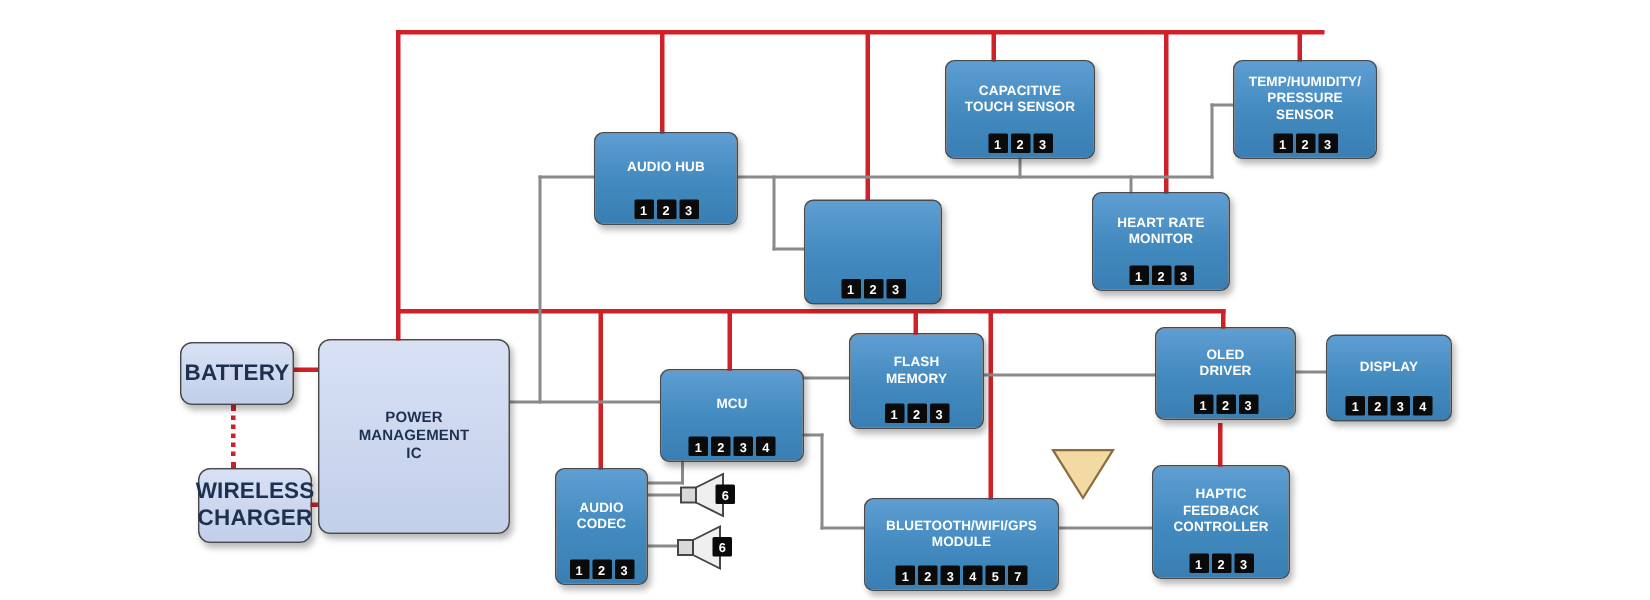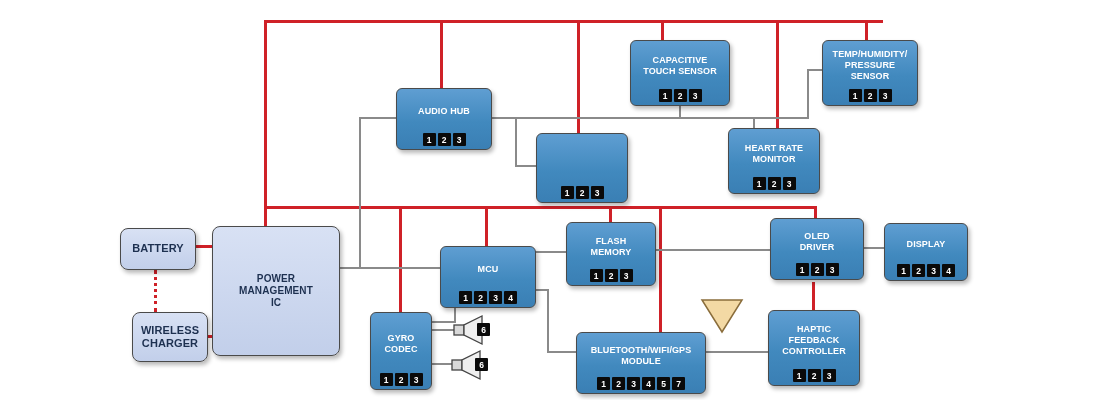--- a/index.html
+++ b/index.html
@@ -18,21 +18,21 @@
 
   
   .block{position:absolute;box-sizing:border-box;border:1px solid #4a4a4a;border-radius:6px;
          display:flex;align-items:center;justify-content:center;text-align:center;
          box-shadow:2px 3px 4px rgba(0,0,0,0.28);padding:3px;}
   .block.haspins{padding-bottom:18px;}
   .block.blue{background:linear-gradient(180deg,#5f9ed2 0%,#4189be 55%,#3a7fb4 100%);}
   .block.light{background:linear-gradient(180deg,#d8e1f4 0%,#c2cfea 100%);border-radius:8px;}
   .lbl{font-size:9px;font-weight:bold;line-height:1.2;color:#ffffff;white-space:pre-line;
        letter-spacing:0.1px;}
-  .block.light .lbl{color:#1d3050;font-size:11px;}
+  .block.light .lbl{color:#1d3050;font-size:15px;}
   .block.pmic .lbl{font-size:10px;}
 
   .pins{position:absolute;bottom:3px;left:0;right:0;display:flex;justify-content:center;gap:2px;}
   .pin{display:inline-flex;align-items:center;justify-content:center;width:13px;height:13px;
        background:#0a0a0a;color:#ffffff;font-size:8.5px;font-weight:bold;border-radius:1px;}
 
   
   .speaker{position:absolute;width:44px;height:32px;}
   .speaker .pin{position:absolute;left:25px;top:9px;}
   .antenna{position:absolute;}
@@ -179,21 +179,21 @@
     <span class="lbl">DISPLAY</span>
     <div class="pins">
         <span class="pin">1</span>
         <span class="pin">2</span>
         <span class="pin">3</span>
         <span class="pin">4</span>
       </div>
   </div>
 
   <div class="block blue haspins" style="left:370px;top:312px;width:62px;height:78px">
-    <span class="lbl">GYRO
+    <span class="lbl">AUDIO
 CODEC</span>
     <div class="pins">
         <span class="pin">1</span>
         <span class="pin">2</span>
         <span class="pin">3</span>
       </div>
   </div>
 
   <div class="block blue haspins" style="left:576px;top:332px;width:130px;height:62px">
     <span class="lbl">BLUETOOTH/WIFI/GPS

